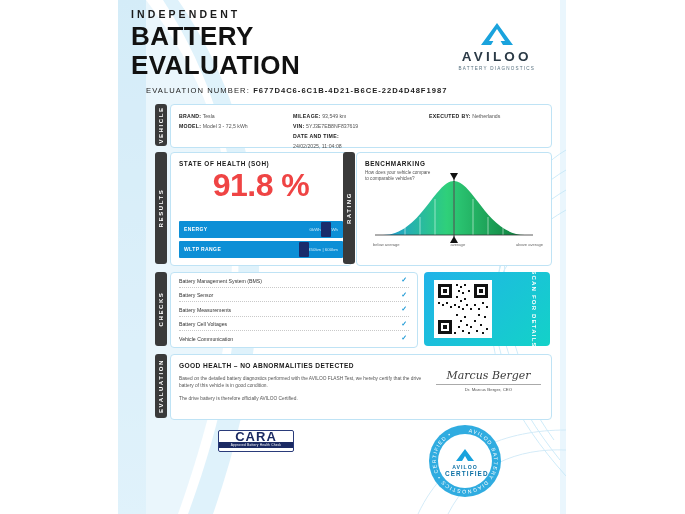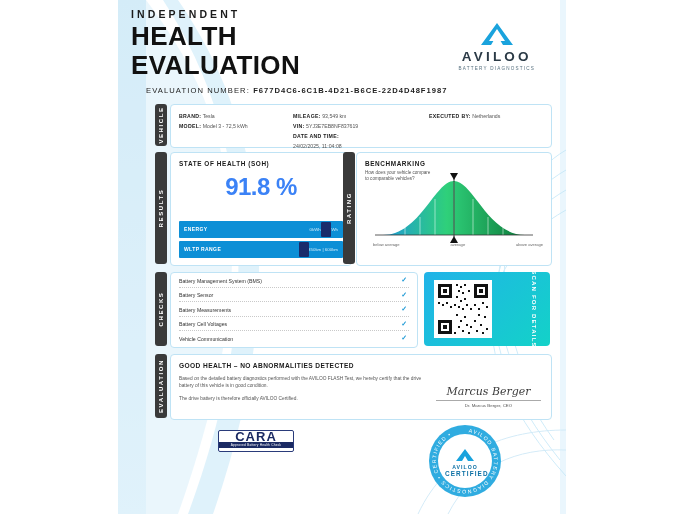--- a/index.html
+++ b/index.html
@@ -36,21 +36,21 @@
   .vehicle .c1{left:8px;}
   .vehicle .c2{left:122px;}
   .vehicle .c3{left:258px;}
   .vehicle .k{font-weight:700;color:#1a1a1a;letter-spacing:.3px;}
   .vehicle .v{color:#555;}
 
   
   .reslab{left:155px;top:152px;width:12px;height:112px;}
   .soh{left:170px;top:152px;width:180px;height:112px;}
   .soh h4{margin:0;padding:7px 0 0 8px;font-size:6.4px;font-weight:700;letter-spacing:.6px;color:#1a1a1a;}
-  .sohval{text-align:center;font-size:24px;font-weight:700;color:#3b82f6;margin-top:6px;letter-spacing:-0.5px;}
+  .sohval{text-align:center;font-size:32px;font-weight:700;color:#ef4444;letter-spacing:-0.5px;}
   .bar{position:absolute;left:8px;width:164px;height:17px;background:#0d8fd6;border-radius:1px;}
   .bar .lbl{position:absolute;left:5px;top:5px;font-size:5px;font-weight:700;color:#fff;letter-spacing:.4px;}
   .bar .rng{position:absolute;right:5px;top:5.5px;font-size:4.4px;color:#cfeaf8;}
   .bar .knob{position:absolute;top:1px;width:10px;height:15px;background:#1a2b6b;border-radius:1px;}
   .bar.energy{top:68px;}
   .bar.wltp{top:88px;}
 
   
   .ratlab{left:155px;top:152px;width:12px;height:112px;}
   .rating{left:356px;top:152px;width:194px;height:112px;}
@@ -70,21 +70,21 @@
   .qrbox{position:absolute;left:424px;top:272px;width:126px;height:74px;border-radius:4px;background:linear-gradient(135deg,#21b3e8,#13d2c8);}
   .qr{position:absolute;left:10px;top:8px;width:58px;height:58px;background:#fff;border-radius:2px;}
   .qrtxt{position:absolute;right:9px;top:6px;width:14px;height:62px;color:#fff;font-size:6px;font-weight:700;letter-spacing:1.2px;display:flex;align-items:center;justify-content:center;}
   .qrtxt span{transform:rotate(90deg);white-space:nowrap;}
 
   
   .evallab{left:155px;top:354px;width:12px;height:64px;}
   .eval{left:170px;top:354px;width:380px;height:64px;}
   .eval h4{margin:0;padding:7px 0 0 8px;font-size:6.6px;font-weight:700;color:#1a1a1a;letter-spacing:.4px;}
   .eval p{margin:6px 0 0 8px;font-size:4.8px;color:#555;line-height:7px;width:245px;}
-  .sigwrap{position:absolute;right:10px;top:14px;width:105px;text-align:center;margin-top:16px;}
+  .sigwrap{position:absolute;right:10px;top:14px;width:105px;text-align:center;}
   .signame{font-size:4.4px;color:#555;border-top:1px solid #aaa;padding-top:2px;margin-top:2px;}
   .sigscript{font-family:"DejaVu Serif",serif;font-style:italic;font-size:11px;color:#3a3a3a;}
 
   
   .cara{position:absolute;left:218px;top:430px;width:74px;height:20px;background:#fff;border:1px solid #2a3b7a;border-radius:2px;}
   .cara .c1{font-size:13px;font-weight:700;color:#1b2a63;letter-spacing:1px;text-align:center;line-height:11px;}
   .cara .c2{font-size:3.2px;color:#fff;background:#1b2a63;text-align:center;letter-spacing:.2px;padding:1px 0;}
   .seal{position:absolute;left:428px;top:424px;width:74px;height:74px;}
   .sealtxt{position:absolute;left:0;top:0;width:74px;height:74px;}
   .sealcenter{position:absolute;left:17px;top:24px;width:40px;text-align:center;}
@@ -111,21 +111,21 @@
       </g>
       <g stroke="#cfe9f7" fill="none" opacity="0.9">
         <path d="M300 514 C 330 450, 390 430, 448 430"></path>
         <path d="M330 514 C 355 465, 400 448, 448 450"></path>
       </g>
     </svg>
   </div>
 
   <div class="hdr">
     <div class="kicker">INDEPENDENT</div>
-    <div class="bigtitle">HEALTH</div>
+    <div class="bigtitle">BATTERY</div>
     <div class="bigtitle">EVALUATION</div>
 
     <div class="logo">
       <div class="mark">
         <svg width="34" height="24" viewBox="0 0 34 24">
           <path d="M17 1 L33 23 L23 23 L17 13 L11 23 L1 23 Z" fill="#1aa3dd"></path>
           <path d="M17 7 L25 19 L19 19 L17 15.5 L15 19 L9 19 Z" fill="#ffffff"></path>
         </svg>
       </div>
       <div class="word">AVILOO</div>

